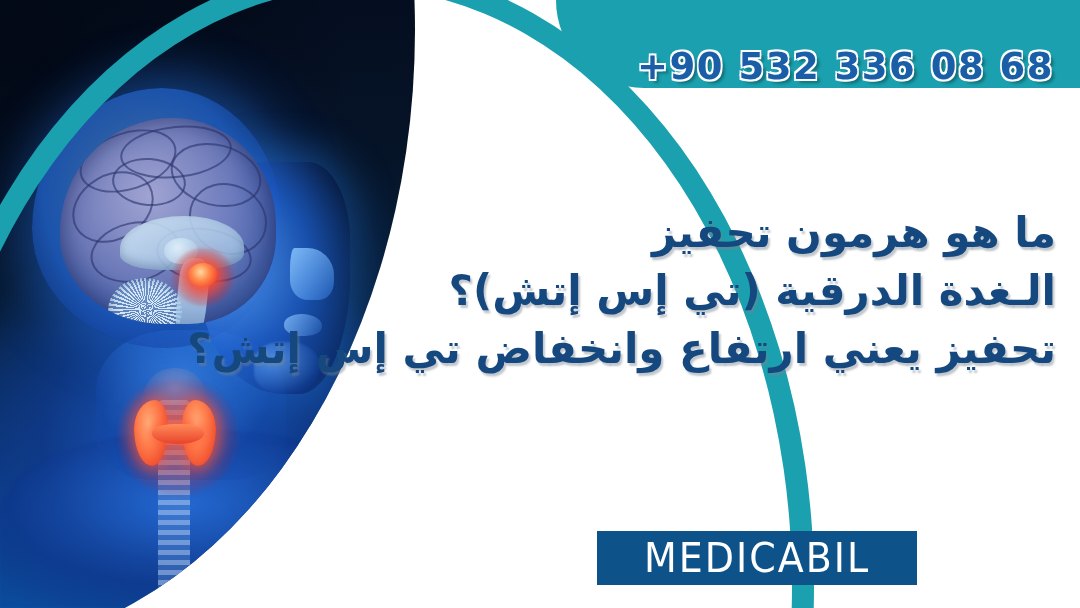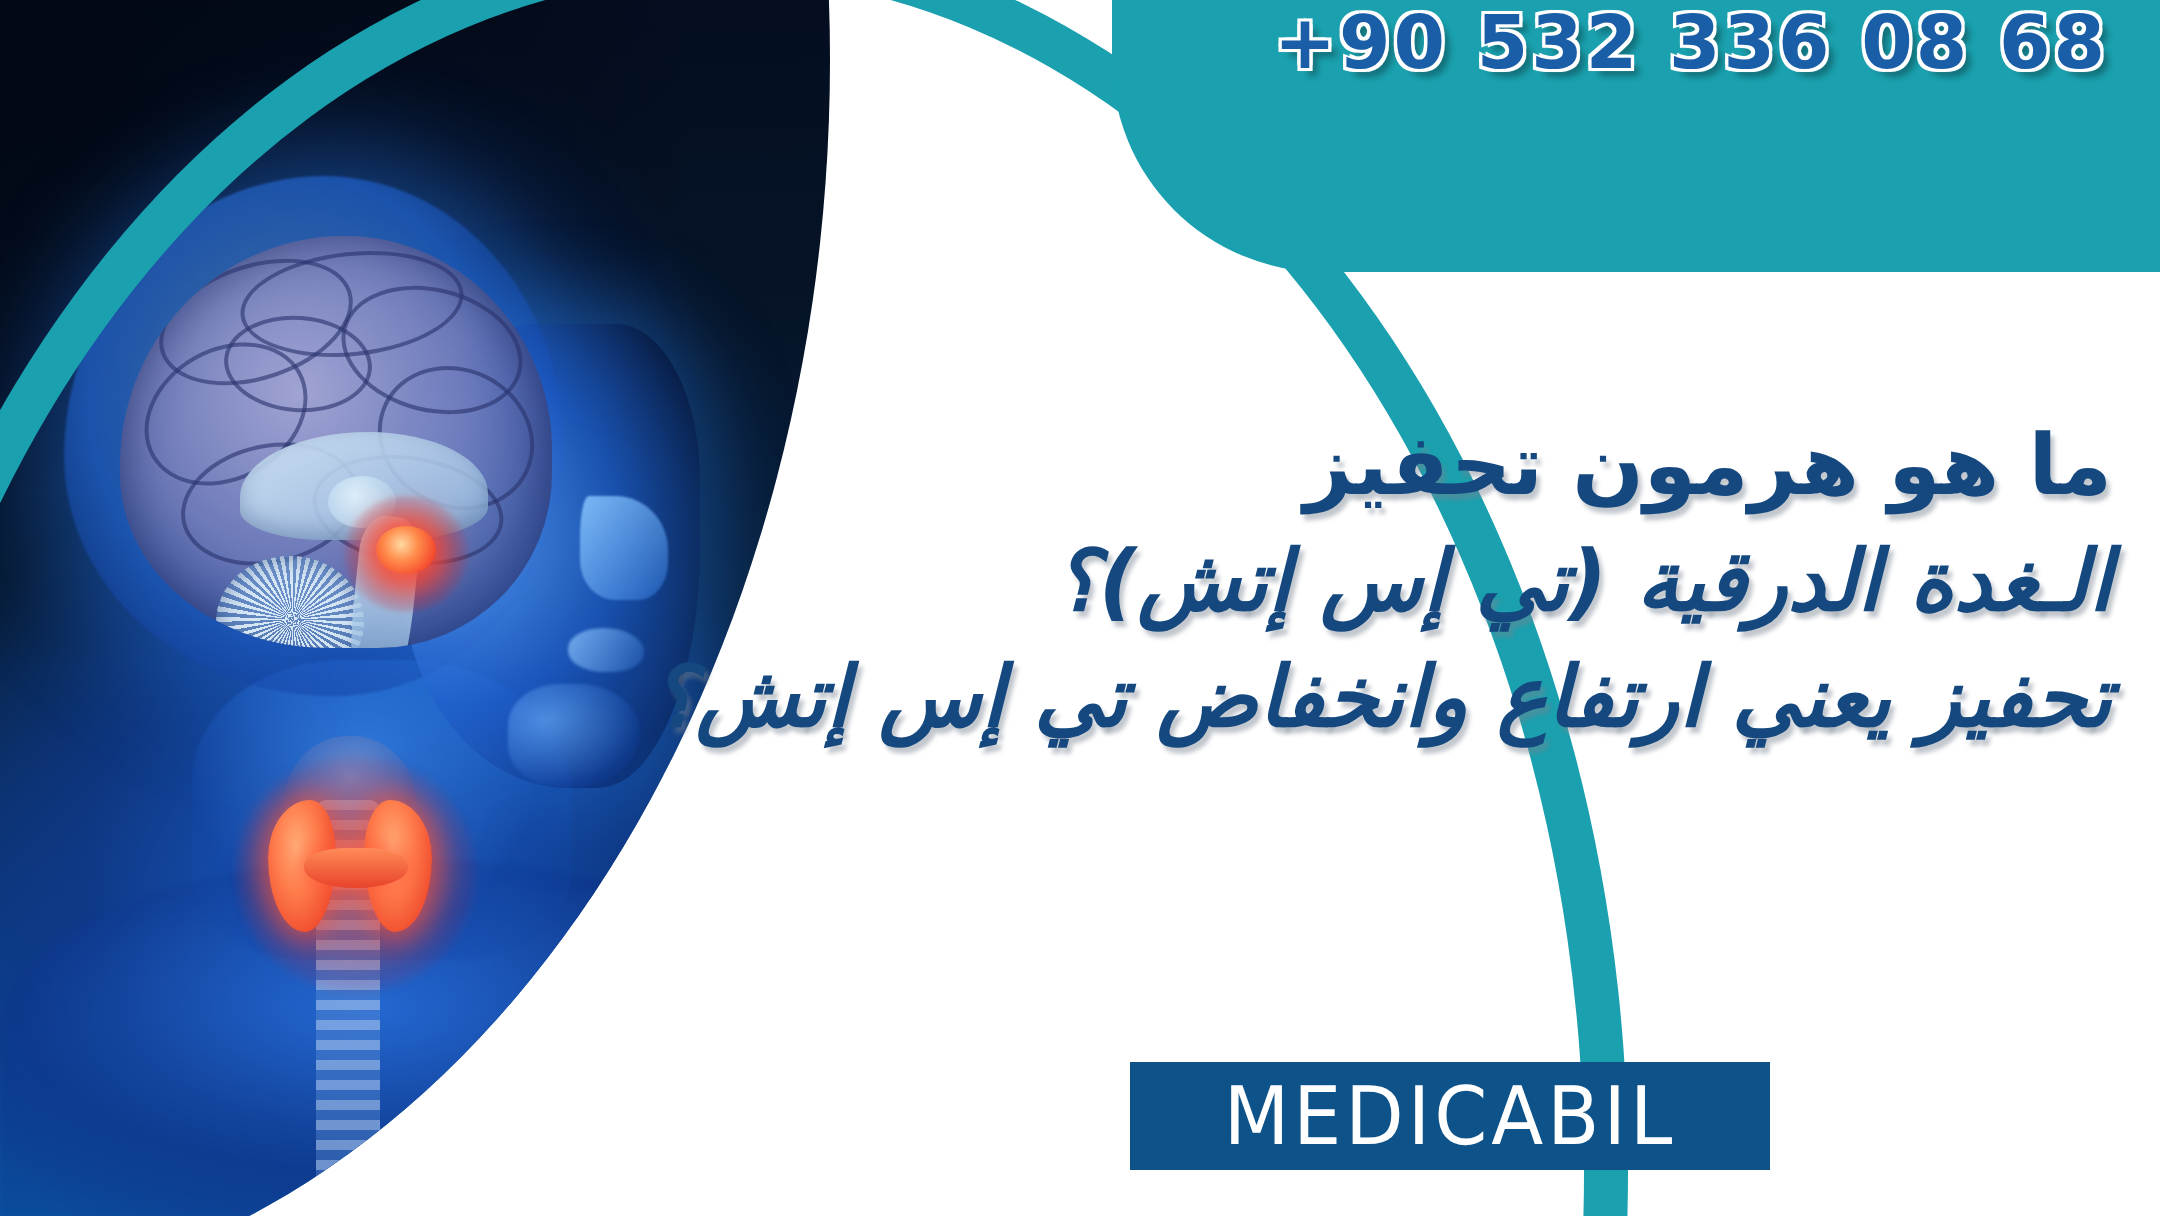--- a/index.html
+++ b/index.html
@@ -283,25 +283,25 @@
     background: transparent;
     pointer-events: none;
   }
 
   
   .phone-banner {
     position: absolute;
     left: 556px;
     top: 0;
     width: 524px;
-    height: 136px;
+    height: 88px;
     background: #1aa0ae;
     border-bottom-left-radius: 106px;
     display: flex;
-    align-items: flex-start;
+    align-items: flex-end;
     justify-content: flex-end;
     padding-right: 26px;
     box-sizing: border-box;
   }
   .phone-number {
     font-family: "DejaVu Sans", sans-serif;
     font-weight: bold;
     font-size: 37px;
     letter-spacing: 1.5px;
     color: #1a5ea8;
@@ -327,26 +327,26 @@
     font-weight: bold;
     color: #15487f;
     line-height: 1.28;
     text-shadow: 2px 3px 2px rgba(120,130,145,0.45);
   }
   .headline .hl-line {
     display: block;
     font-size: 42px;
     white-space: nowrap;
   }
-  .headline .hl-line + .hl-line { margin-top: 4px; font-style: italic; }
+  .headline .hl-line + .hl-line { margin-top: 4px; }
 
   
   .logo-box {
     position: absolute;
-    left: 565px;
+    left: 597px;
     top: 531px;
     width: 320px;
     height: 54px;
     background: #0d5289;
     display: flex;
     align-items: center;
     justify-content: center;
   }
   .logo-text {
     font-family: "DejaVu Sans", sans-serif;

